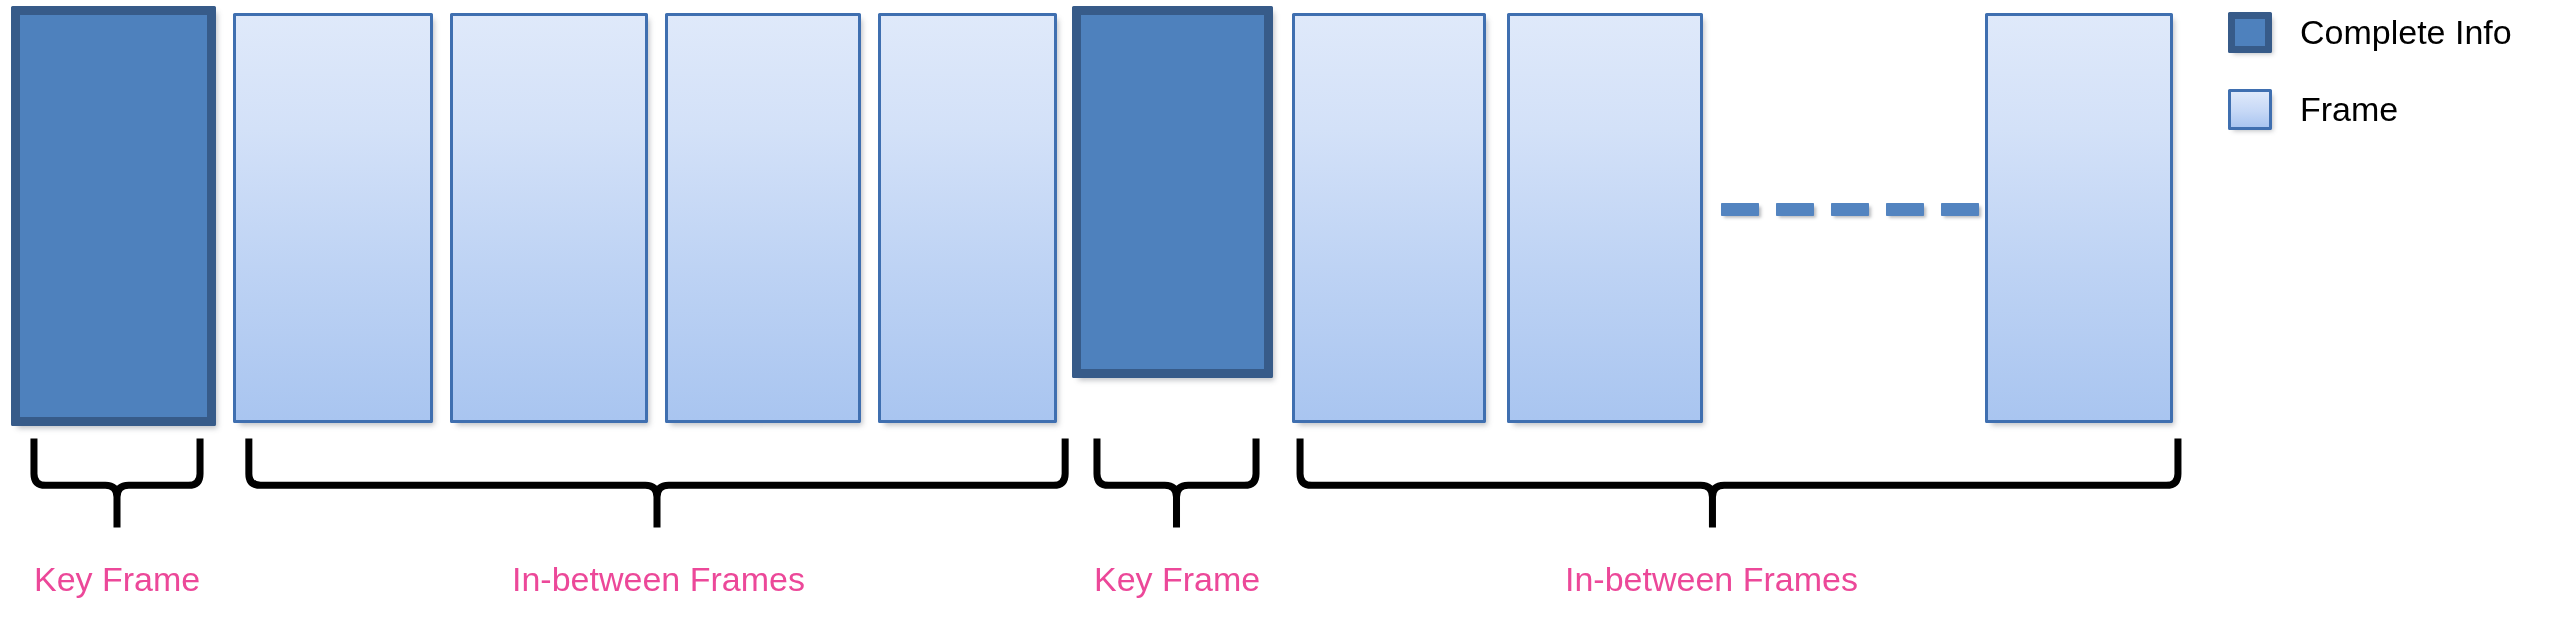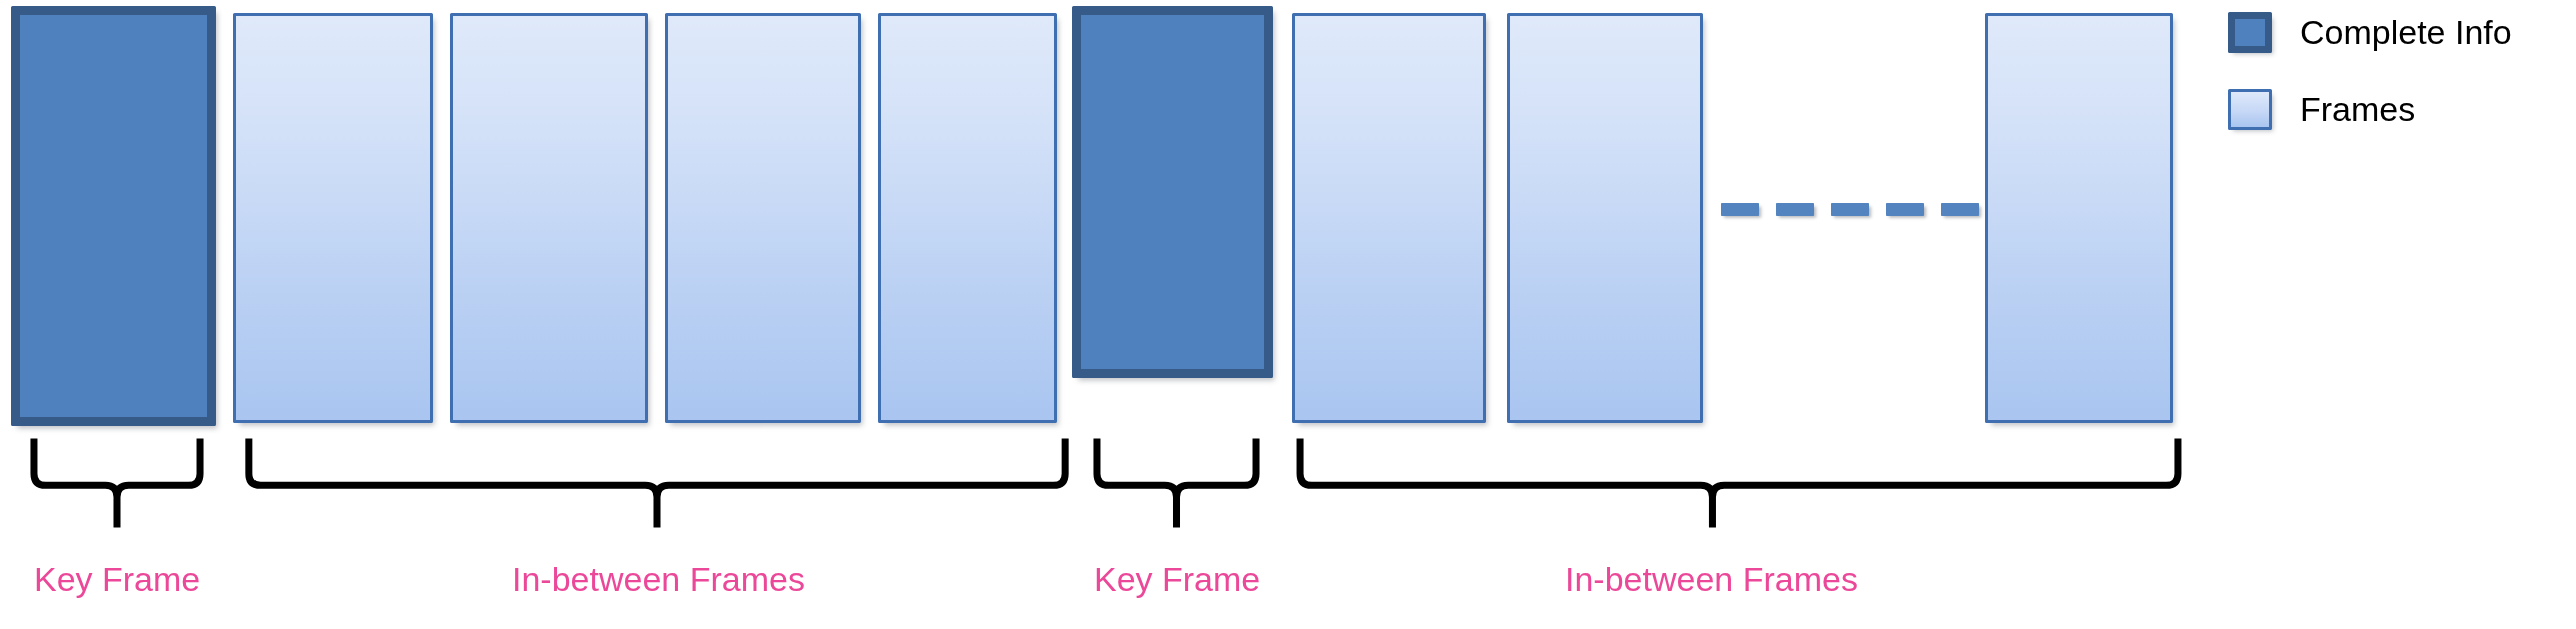--- a/index.html
+++ b/index.html
@@ -155,18 +155,18 @@
       <div class="group-label" style="top: 562px; left: 1565px;">In-between Frames</div>
     </div>
 
   <div id="legend">
       <div class="legend-row">
         <span class="legend-swatch complete"></span>
         <span class="legend-label">Complete Info</span>
       </div>
       <div class="legend-row">
         <span class="legend-swatch update"></span>
-        <span class="legend-label">Frames</span>
+        <span class="legend-label">Frame</span>
       </div>
     </div>
 
 </div>
 
 
 </body></html>

